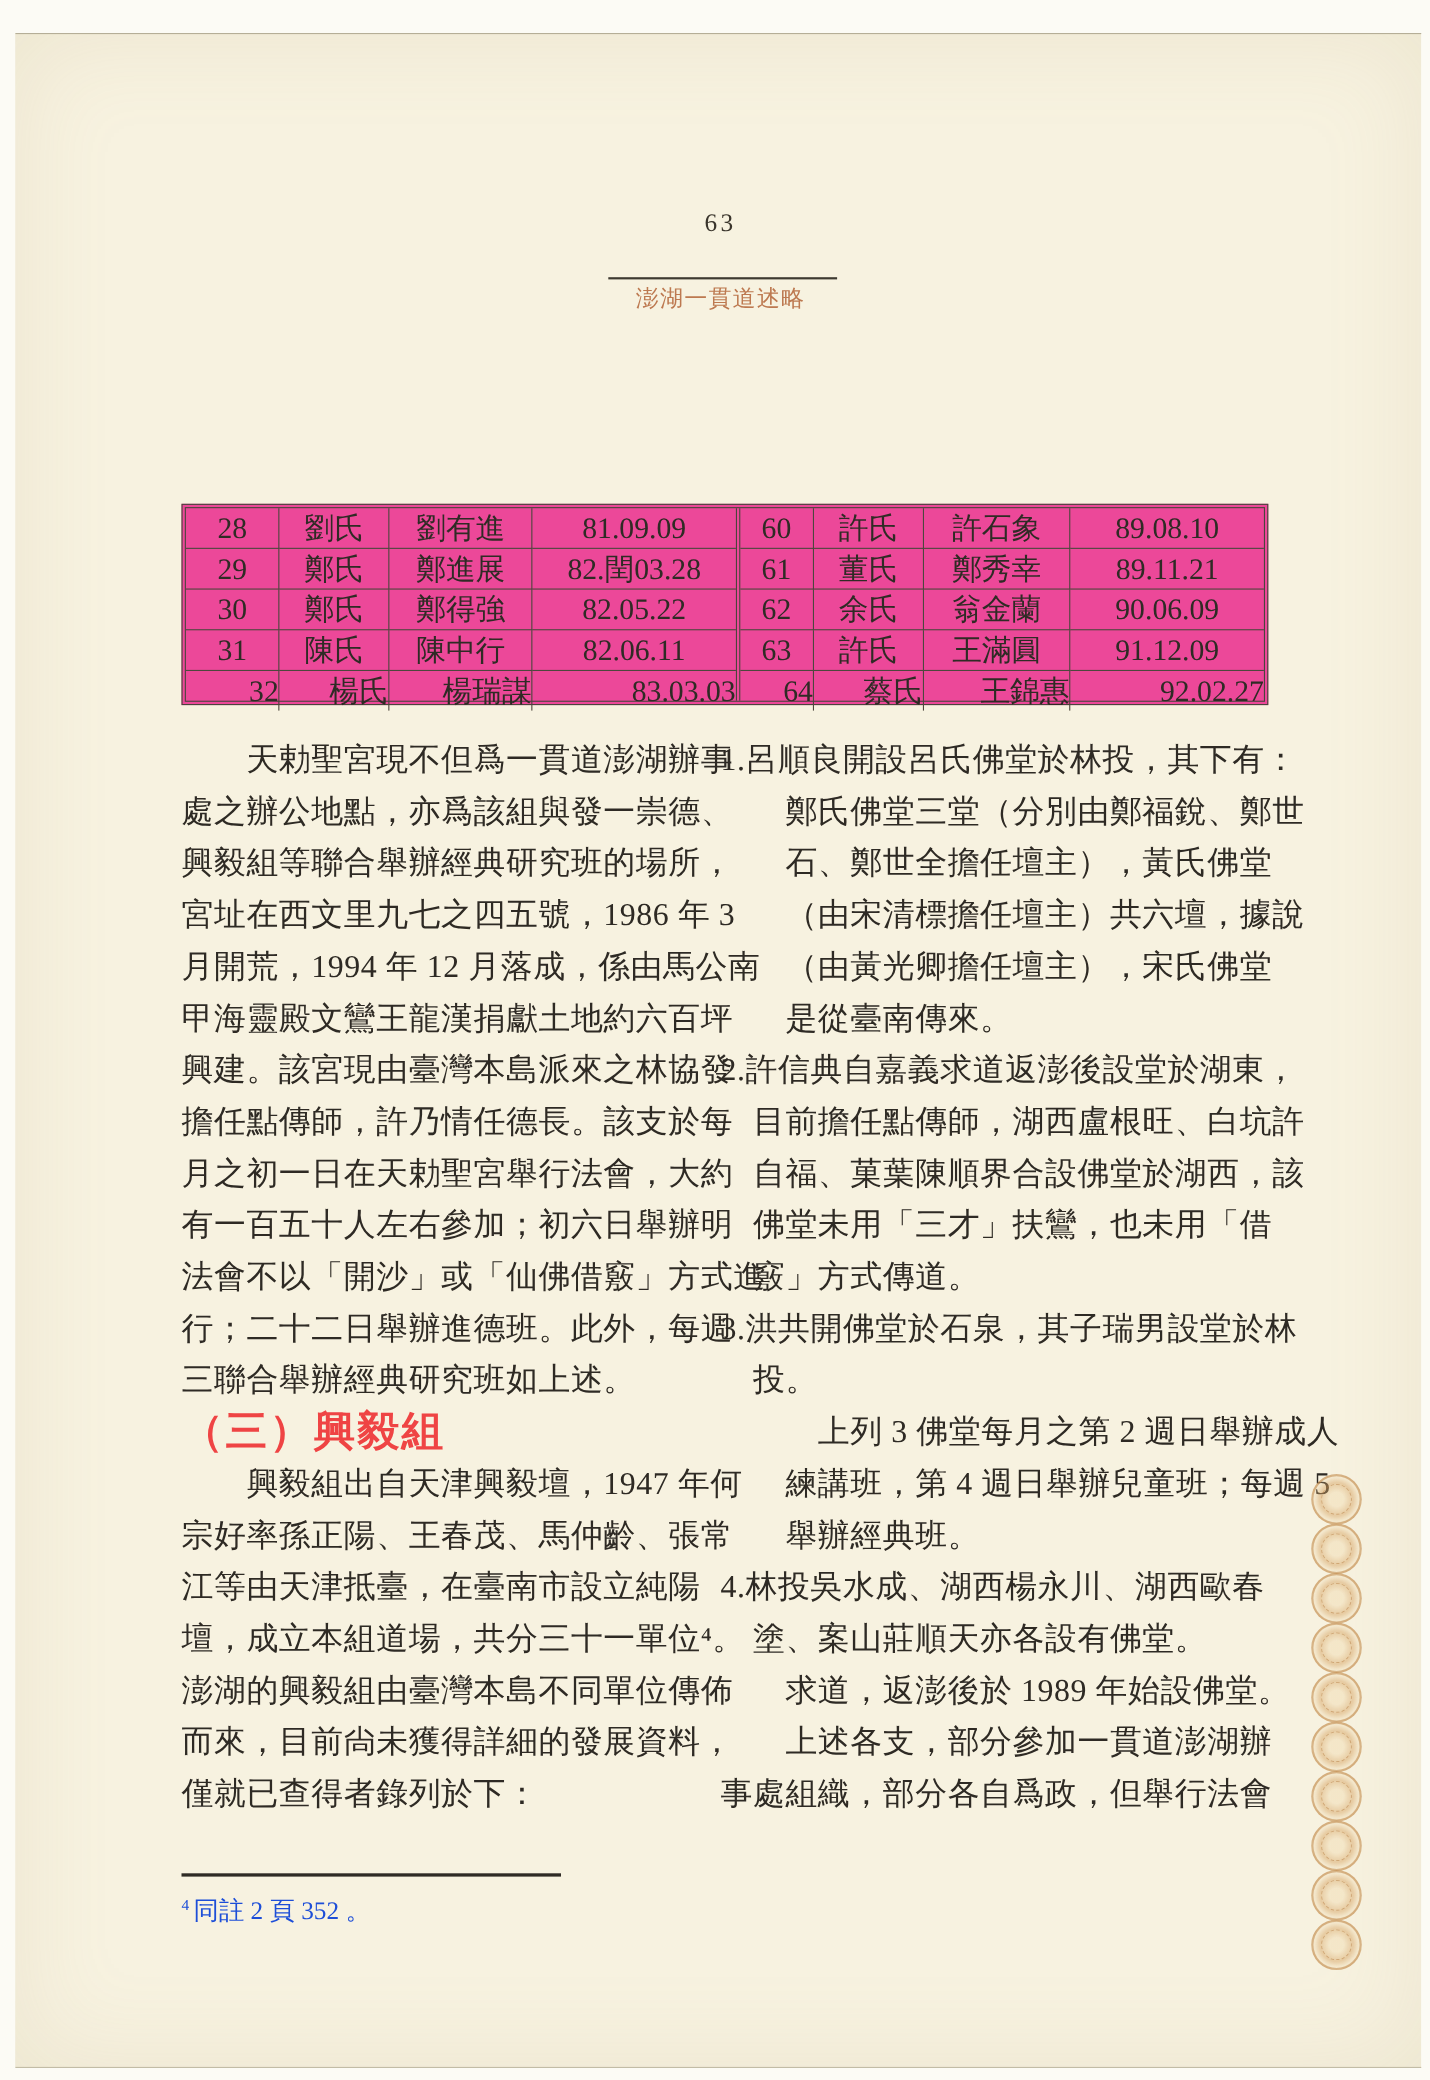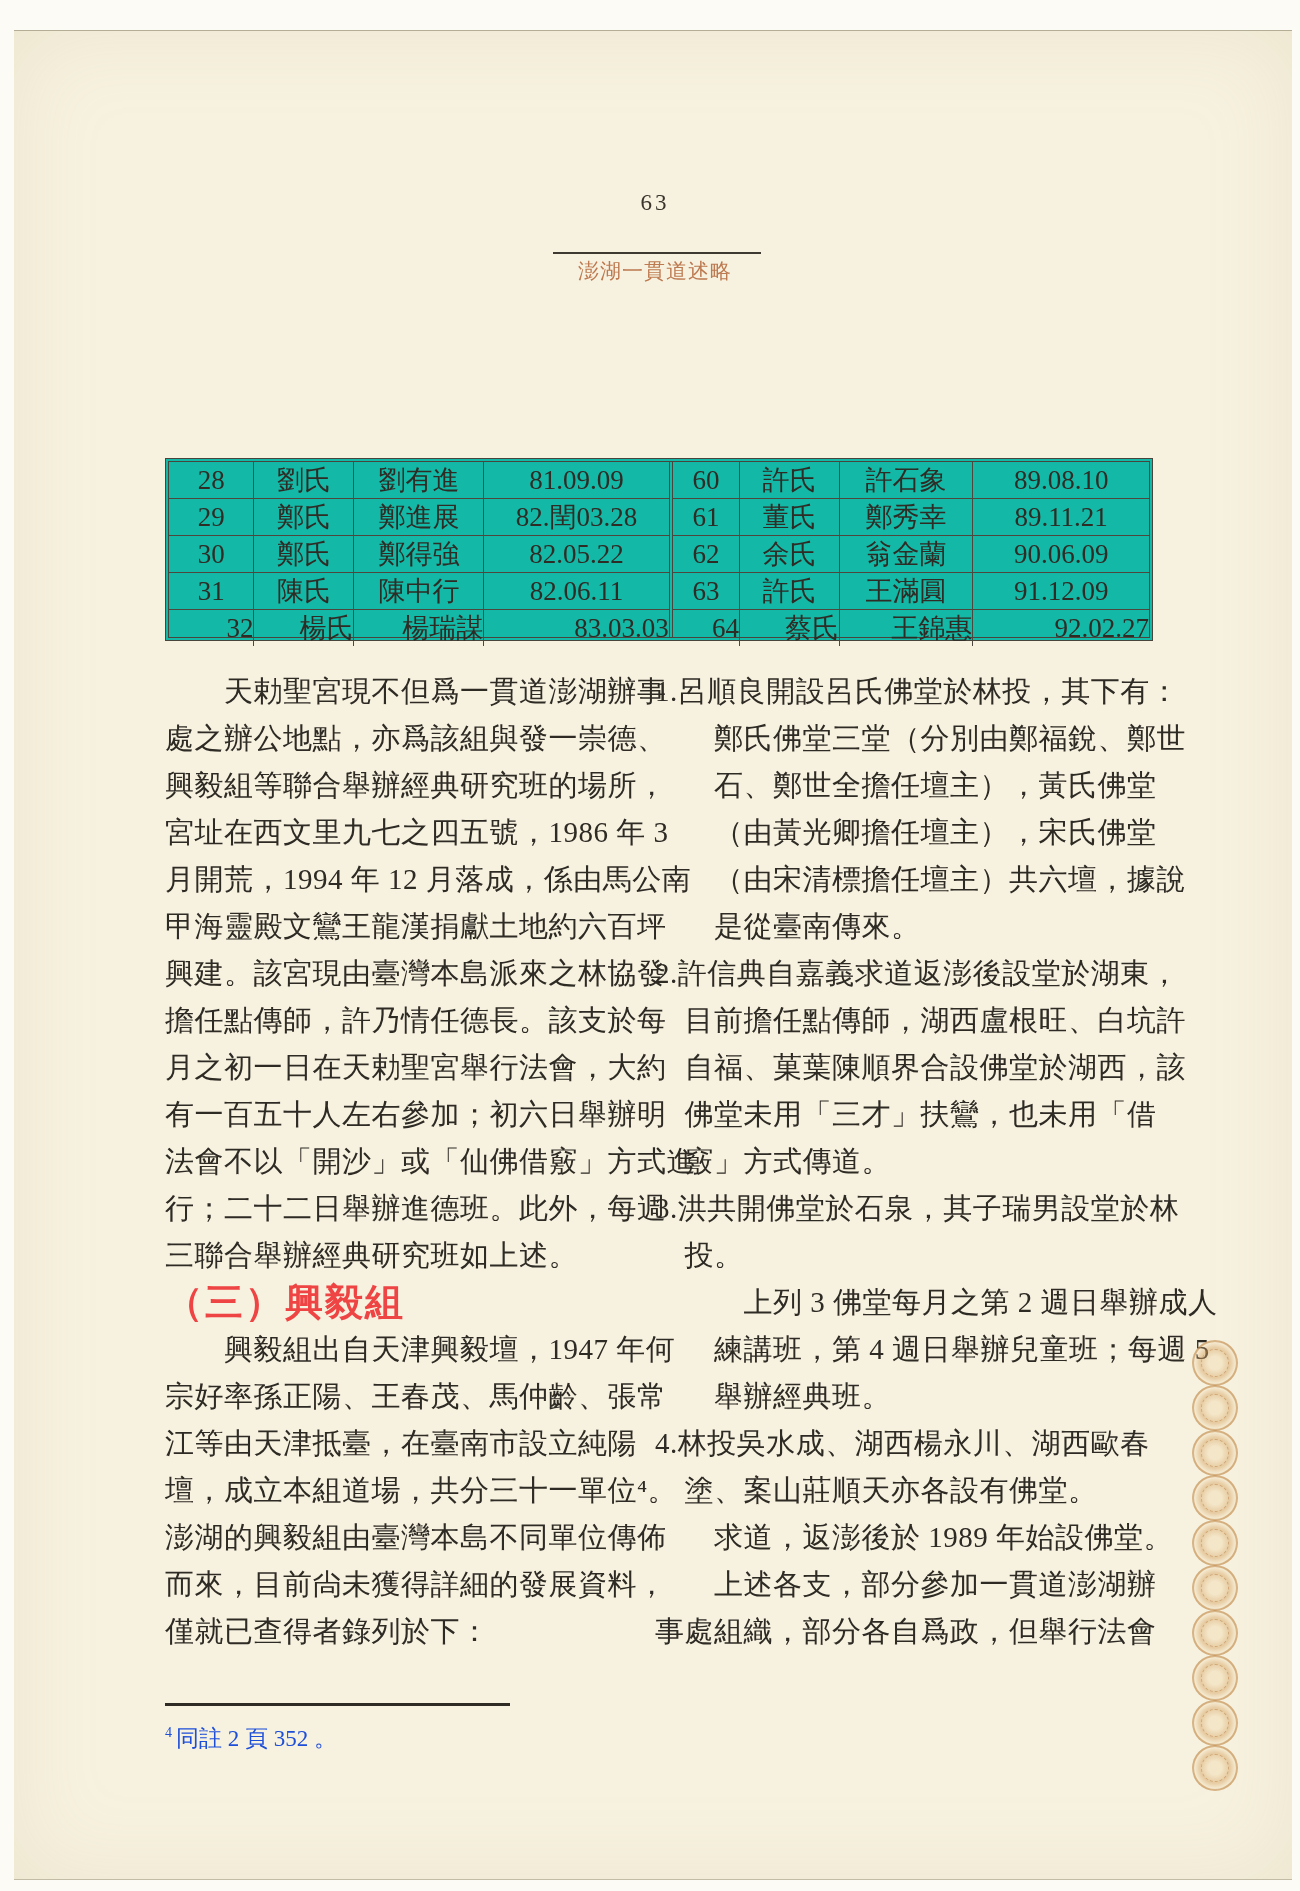--- a/index.html
+++ b/index.html
@@ -28,21 +28,21 @@
   }
   .doc-title{
     position:absolute;left:160px;top:257px;width:990px;
     text-align:center;font-size:21px;letter-spacing:1px;
     font-family:"Liberation Sans","DejaVu Sans",sans-serif;
   }
   .tbl-wrap{
     position:absolute;left:165px;top:458px;width:988px;height:183px;
     border:4px double #4a453c;
     display:flex;box-sizing:border-box;
-    background:#14b8a6;
+    background:#ec4899;
   }
   .tbl-half{height:100%;box-sizing:border-box;}
   .tbl-half.left{width:51%;}
   .tbl-half.right{width:49%;border-left:4px double #4a453c;}
   table.roster{border-collapse:collapse;width:100%;height:100%;table-layout:fixed;}
   table.roster td{
     border:1.6px solid #4d473d;
     text-align:center;vertical-align:middle;
     font-size:27px;color:#2f2b25;
     padding:0;overflow:hidden;white-space:nowrap;
@@ -213,22 +213,22 @@
     <div class="line">江等由天津抵臺，在臺南市設立純陽</div>
     <div class="line">壇，成立本組道場，共分三十一單位⁴。</div>
     <div class="line">澎湖的興毅組由臺灣本島不同單位傳佈</div>
     <div class="line">而來，目前尙未獲得詳細的發展資料，</div>
     <div class="line">僅就已查得者錄列於下：</div>
   </div>
 <div class="col right">
     <div class="line">1.呂順良開設呂氏佛堂於林投，其下有：</div>
     <div class="line">　　鄭氏佛堂三堂（分別由鄭福銳、鄭世</div>
     <div class="line">　　石、鄭世全擔任壇主），黃氏佛堂</div>
+    <div class="line">　　（由宋清標擔任壇主）共六壇，據說</div>
     <div class="line">　　（由黃光卿擔任壇主），宋氏佛堂</div>
-    <div class="line">　　（由宋清標擔任壇主）共六壇，據說</div>
     <div class="line">　　是從臺南傳來。</div>
     <div class="line">2.許信典自嘉義求道返澎後設堂於湖東，</div>
     <div class="line">　目前擔任點傳師，湖西盧根旺、白坑許</div>
     <div class="line">　自福、菓葉陳順界合設佛堂於湖西，該</div>
     <div class="line">　佛堂未用「三才」扶鸞，也未用「借</div>
     <div class="line">　竅」方式傳道。</div>
     <div class="line">3.洪共開佛堂於石泉，其子瑞男設堂於林</div>
     <div class="line">　投。</div>
     <div class="line">　　　上列 3 佛堂每月之第 2 週日舉辦成人</div>
     <div class="line">　　練講班，第 4 週日舉辦兒童班；每週 5</div>

